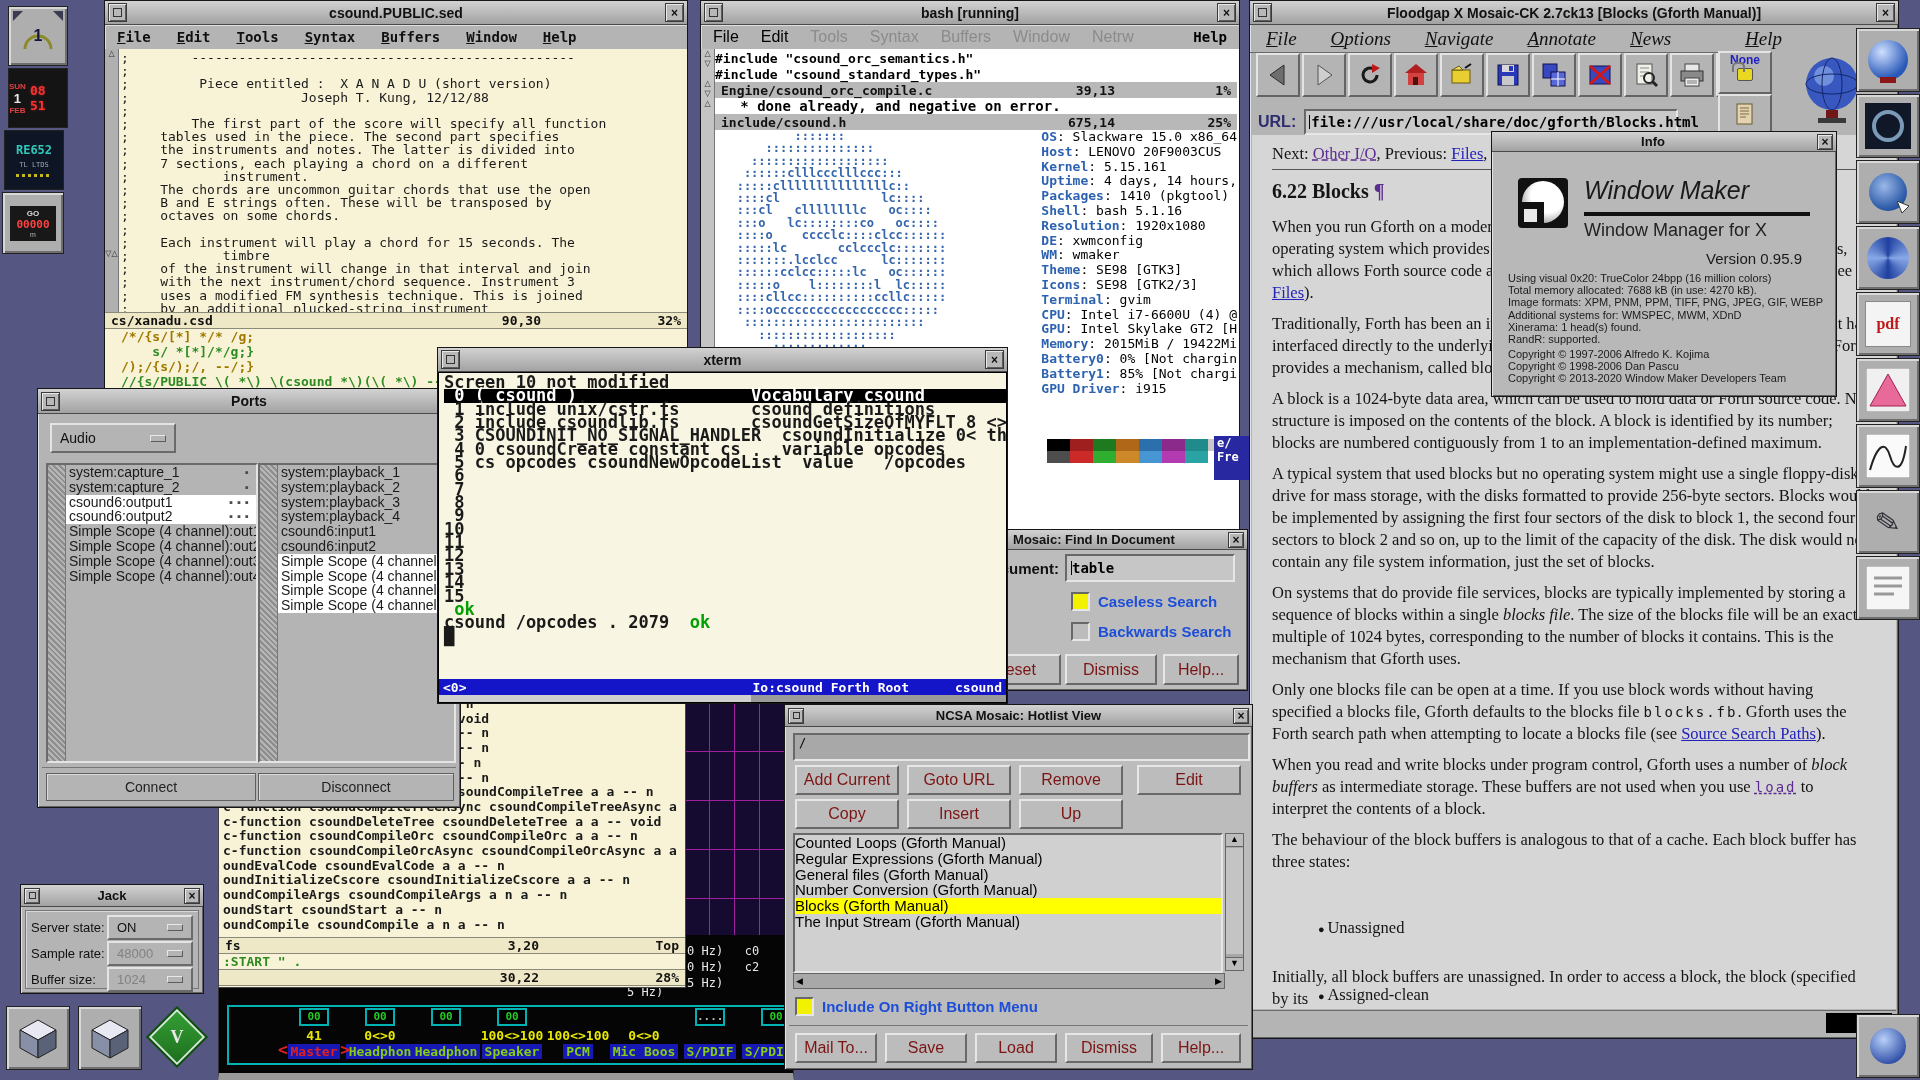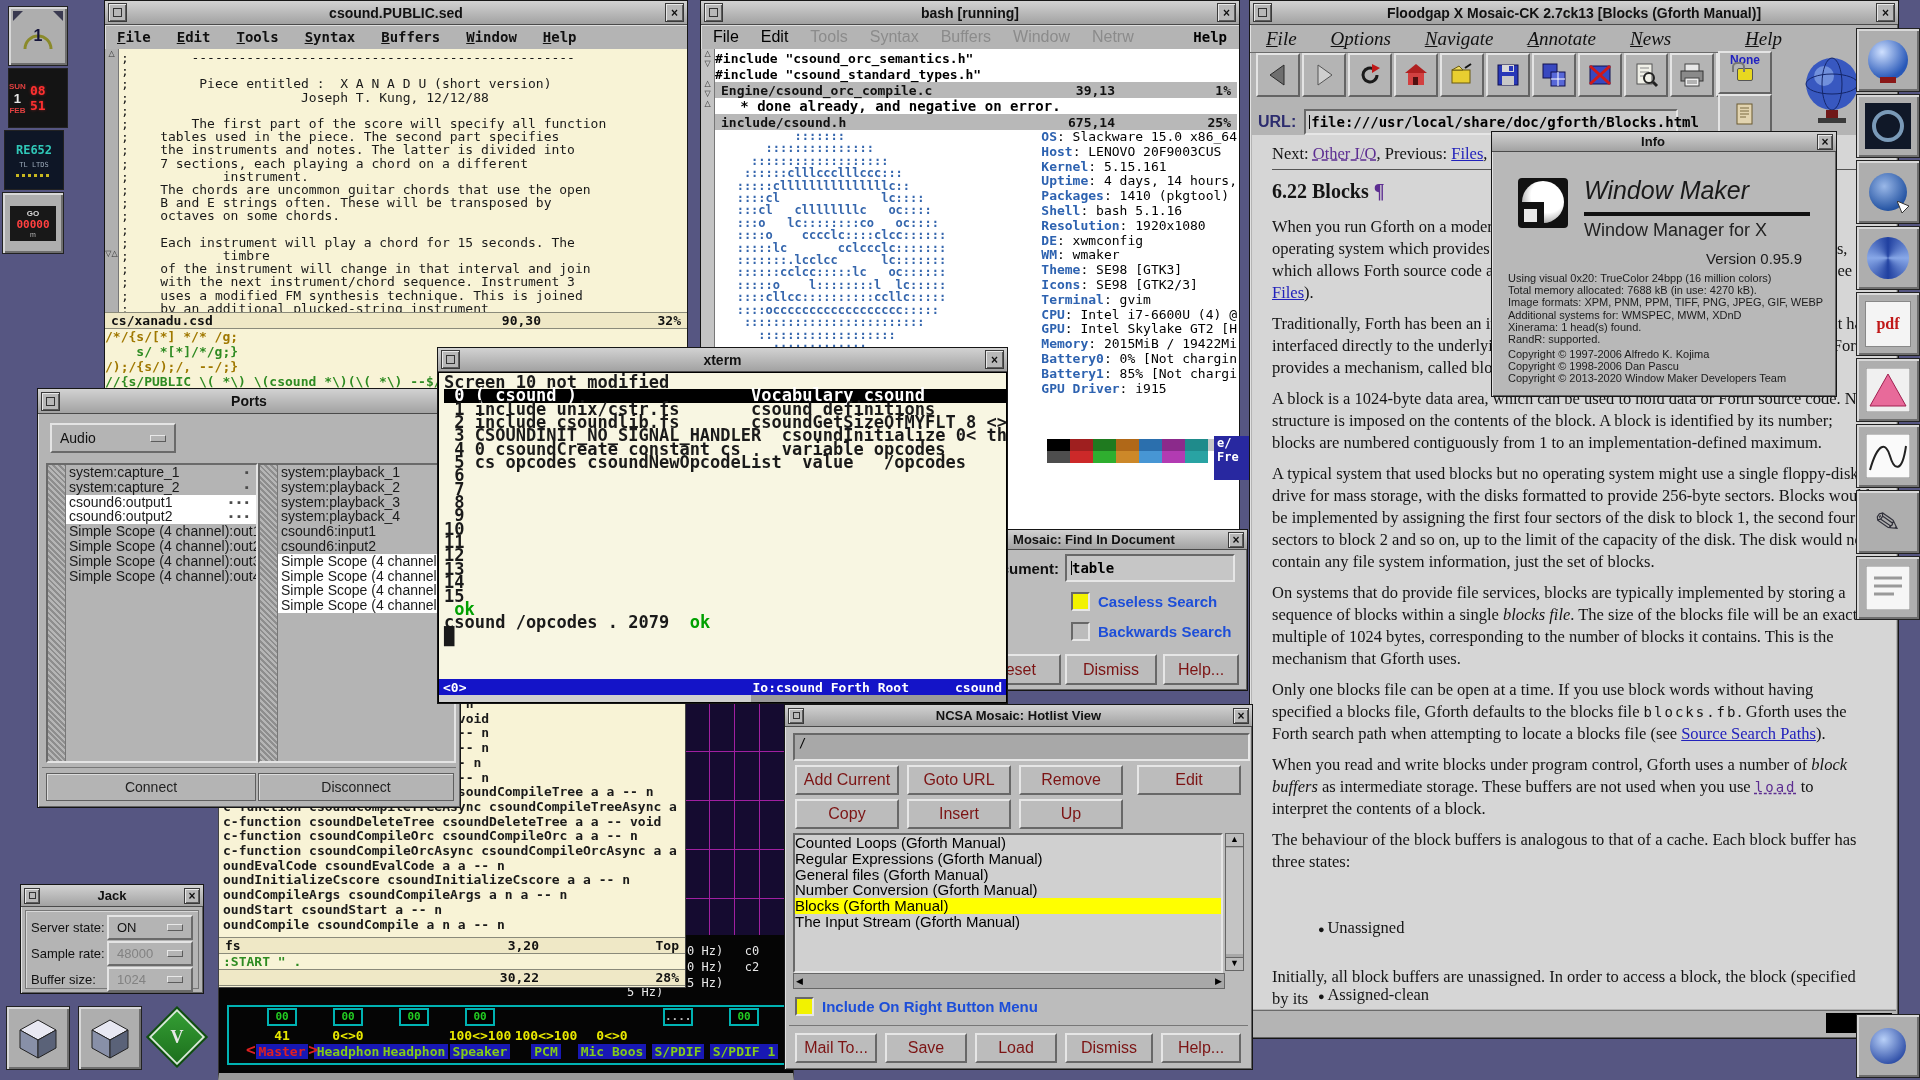--- a/index.html
+++ b/index.html
@@ -150,21 +150,21 @@
 ;    of the instrument will change in that interval and join
 ;    with the next instrument/chord sequence. Instrument 3
 ;    uses a modified FM synthesis technique. This is joined
 ;    by an additional plucked-string instrument</pre>
       <div style="position:absolute;left:0;right:0;top:263px">
         <div class="vstatus">
           <span>cs/xanadu.csd</span>
           <span class="pos">90,30</span>
           <span class="pct">32%</span>
         </div>
-        <div class="sedlines" style="background:#f8f3d6">
+        <div class="sedlines" style="padding-left:16px;background:#f8f3d6">
             <div style="color: rgb(160, 120, 0);">/*/{s/[*] */* /g;</div>
             <div style="color: rgb(46, 139, 34);">    s/ *[*]/*/g;}</div>
             <div style="color: rgb(160, 120, 0);">/);/{s/);/, --/;}</div>
             <div style="color: rgb(46, 139, 34); font-weight: bold;">//{s/PUBLIC \( *\) \(csound *\)(\( *\) --$/P</div>
           </div>
       </div>
     </div>
   </div>
 
   <div class="win" style="left:700px;top:0;width:538px;height:560px;z-index:11">
@@ -273,21 +273,21 @@
 Fre</div>
 
   <div style="position:absolute;left:218px;top:690px;width:574px;height:382px;background:#050505;z-index:12;
               border:1px solid #333;border-bottom:8px solid #9a9a9a">
     <div class="scopegrid" style="position:absolute;left:466px;top:12px;width:102px;height:232px;background-color:#150b30"></div>
     <pre style="position:absolute;left:468px;top:252px;color:#e8e8e8;font-size:12px;line-height:16px">0 Hz)   c0
 0 Hz)   c2
 5 Hz)</pre>
     <pre style="position:absolute;left:408px;top:294px;color:#e8e8e8;font-size:12px">5 Hz)</pre>
     <div style="position:absolute;left:8px;top:314px;width:556px;height:50px;border:2px solid #00b2b2;
-                display:flex;align-items:flex-end;justify-content:center;padding:2px 10px 4px 6px">
+                display:flex;align-items:flex-end;justify-content:flex-end;padding:2px 10px 4px 24px">
         <div class="mx-col mx-sel">
           <div class="mx-ind">00</div>
           <div class="mx-val">41</div>
           <div class="mx-lab">Master</div>
         </div>
         <div class="mx-col">
           <div class="mx-ind">00</div>
           <div class="mx-val">0&lt;&gt;0</div>
           <div class="mx-lab">Headphon</div>
         </div>

